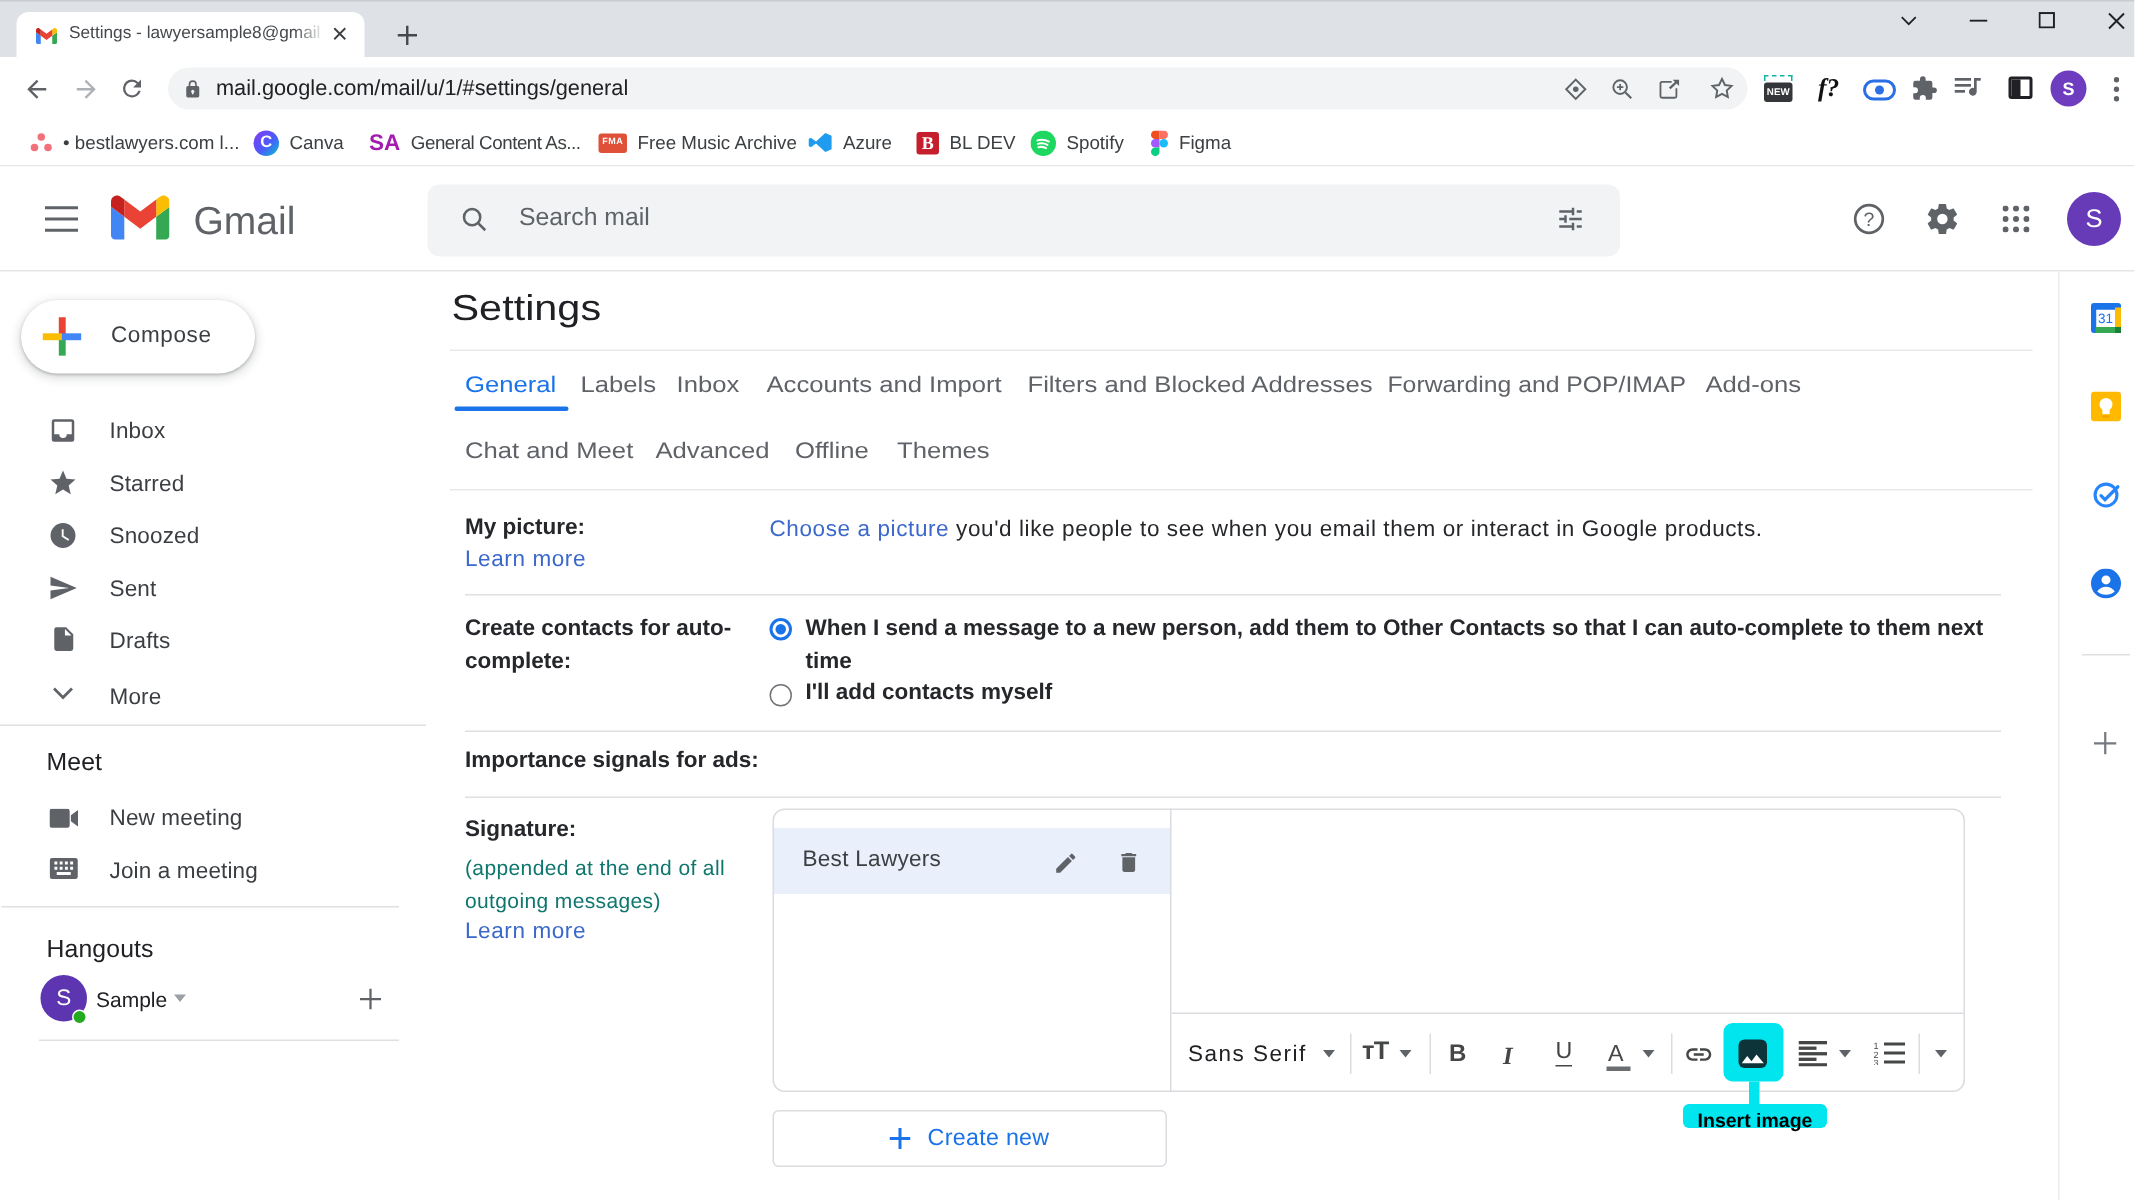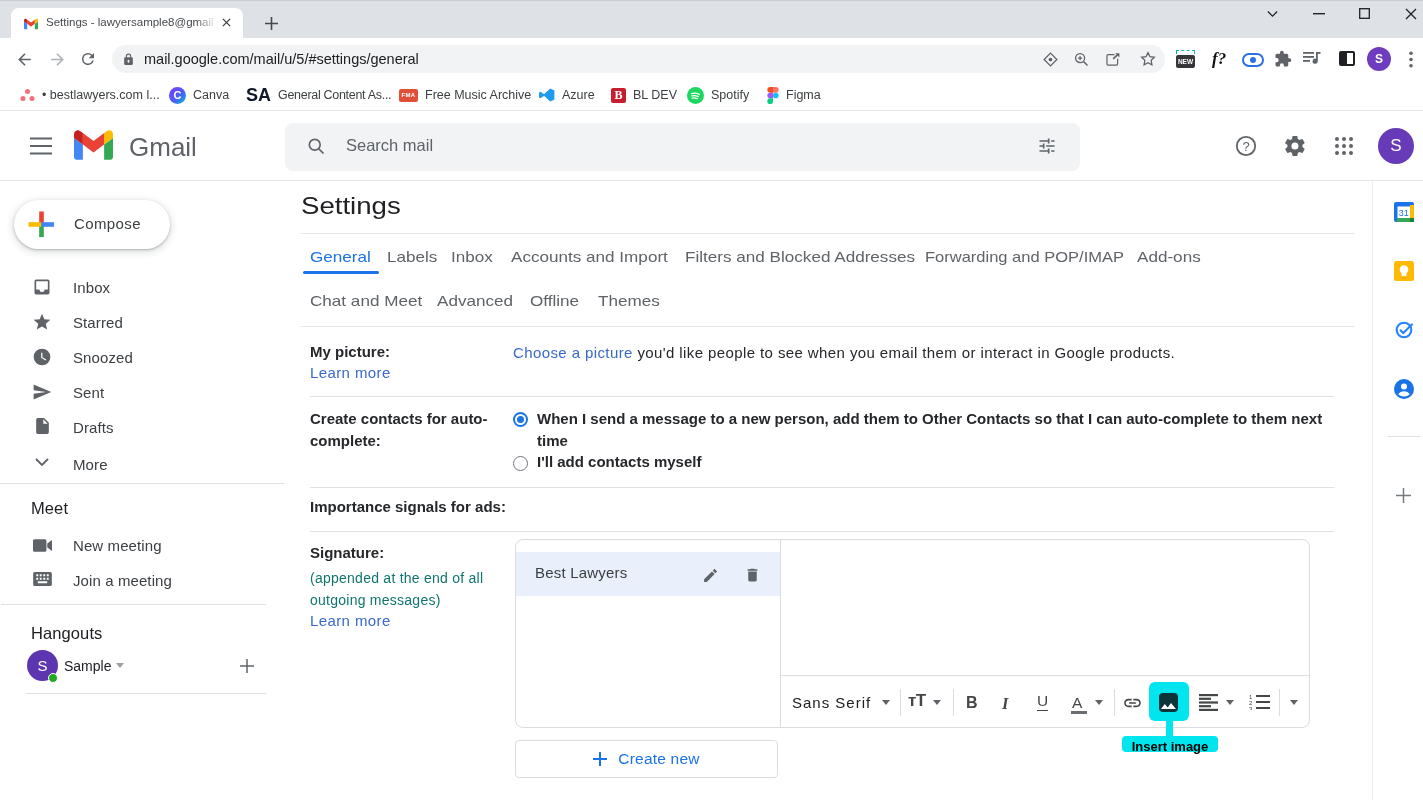--- a/index.html
+++ b/index.html
@@ -96,21 +96,21 @@
   <svg class="abs" style="left:48px;top:50px" width="19" height="19" viewBox="0 0 24 24">
       <path fill="#aeb2b7" d="M4 13h12.17l-5.59 5.59L12 20l8-8-8-8-1.41 1.41L16.17 11H4v2z"></path>
     </svg>
   <svg class="abs" style="left:79px;top:50px" width="18" height="18" viewBox="0 0 24 24">
       <path fill="#5f6368" d="M17.65 6.35A7.96 7.96 0 0 0 12 4a8 8 0 1 0 7.73 10h-2.08A6 6 0 1 1 12 6c1.66 0 3.14.69 4.22 1.78L13 11h7V4l-2.35 2.35z"></path>
     </svg>
   <div id="omnibox"></div>
   <svg class="abs" style="left:122px;top:52px" width="13" height="15" viewBox="0 0 24 24">
       <path fill="#5f6368" d="M18 8h-1V6a5 5 0 0 0-10 0v2H6a2 2 0 0 0-2 2v10a2 2 0 0 0 2 2h12a2 2 0 0 0 2-2V10a2 2 0 0 0-2-2zm-9-2a3 3 0 0 1 6 0v2H9V6zm4 10.5V18h-2v-1.5a2 2 0 1 1 2 0z"></path>
     </svg>
-  <div class="abs" style="left:144px;top:51px;font-size:14.5px;color:#202124">mail.google.com/mail/u/5/#settings/general</div>
+  <div class="abs" style="left:144px;top:51px;font-size:14.5px;color:#202124">mail.google.com/mail/u/1/#settings/general</div>
   
   <svg class="abs" style="left:1042px;top:51px" width="17" height="17" viewBox="0 0 24 24">
       <path fill="none" stroke="#5f6368" stroke-width="1.8" d="M12 3l9 9-9 9-9-9z"></path>
       <circle cx="12" cy="12" r="2.6" fill="#5f6368"></circle>
     </svg>
   <svg class="abs" style="left:1073px;top:51px" width="17" height="17" viewBox="0 0 24 24">
       <circle cx="10" cy="10" r="6.4" fill="none" stroke="#5f6368" stroke-width="1.8"></circle>
       <path d="M7 10h6M10 7v6" stroke="#5f6368" stroke-width="1.6"></path>
       <path d="M15 15l5.5 5.5" stroke="#5f6368" stroke-width="2"></path>
     </svg>
@@ -157,21 +157,21 @@
         <circle cx="3" cy="10.4" r="2.5" fill="#f2707a"></circle>
         <circle cx="12" cy="10.4" r="2.5" fill="#f2707a"></circle>
       </svg>
     <span>• bestlawyers.com l...</span>
   </div>
   <div class="bm" style="left:169px;top:79px">
     <div style="width:17px;height:17px;border-radius:50%;background:linear-gradient(135deg,#823af3,#4b5cfb 55%,#01c4cc);color:#fff;font-size:11px;font-weight:bold;text-align:center;line-height:17px">C</div>
     <span>Canva</span>
   </div>
   <div class="bm" style="left:246px;top:79px">
-    <span style="font-weight:bold;color:#0f172a;font-size:18px">SA</span>
+    <span style="font-weight:bold;color:#a21caf;font-size:15px">SA</span>
     <span style="letter-spacing:-0.3px">General Content As...</span>
   </div>
   <div class="bm" style="left:399px;top:79px">
     <div style="width:19px;height:13px;background:#e04f38;border-radius:2px;color:#fff;font-size:6px;font-weight:bold;text-align:center;line-height:13px;letter-spacing:.3px">FMA</div>
     <span>Free Music Archive</span>
   </div>
   <div class="bm" style="left:539px;top:79px">
     <svg width="16" height="14" viewBox="0 0 16 14">
         <path fill="#1f9cf0" d="M11.2 0.6L5 6.3 1.6 3.8 0 4.6v4.8l1.6.8L5 7.7l6.2 5.7 4.2-1.9V2.5z"></path>
       </svg>

